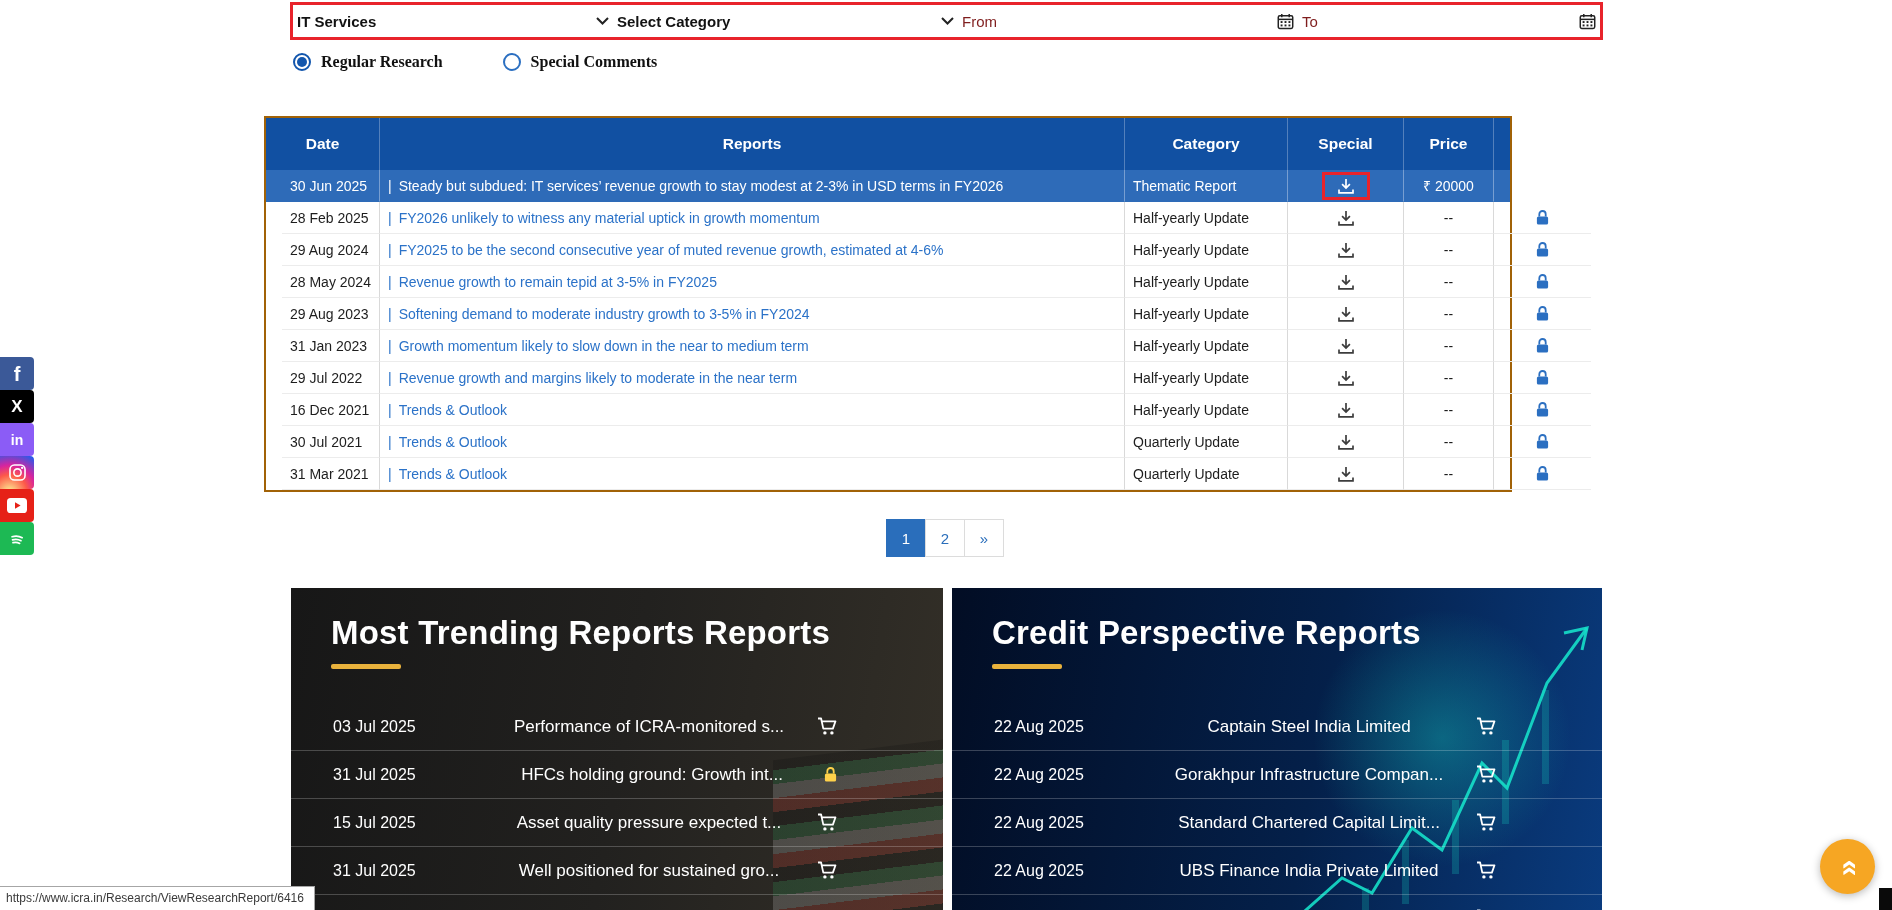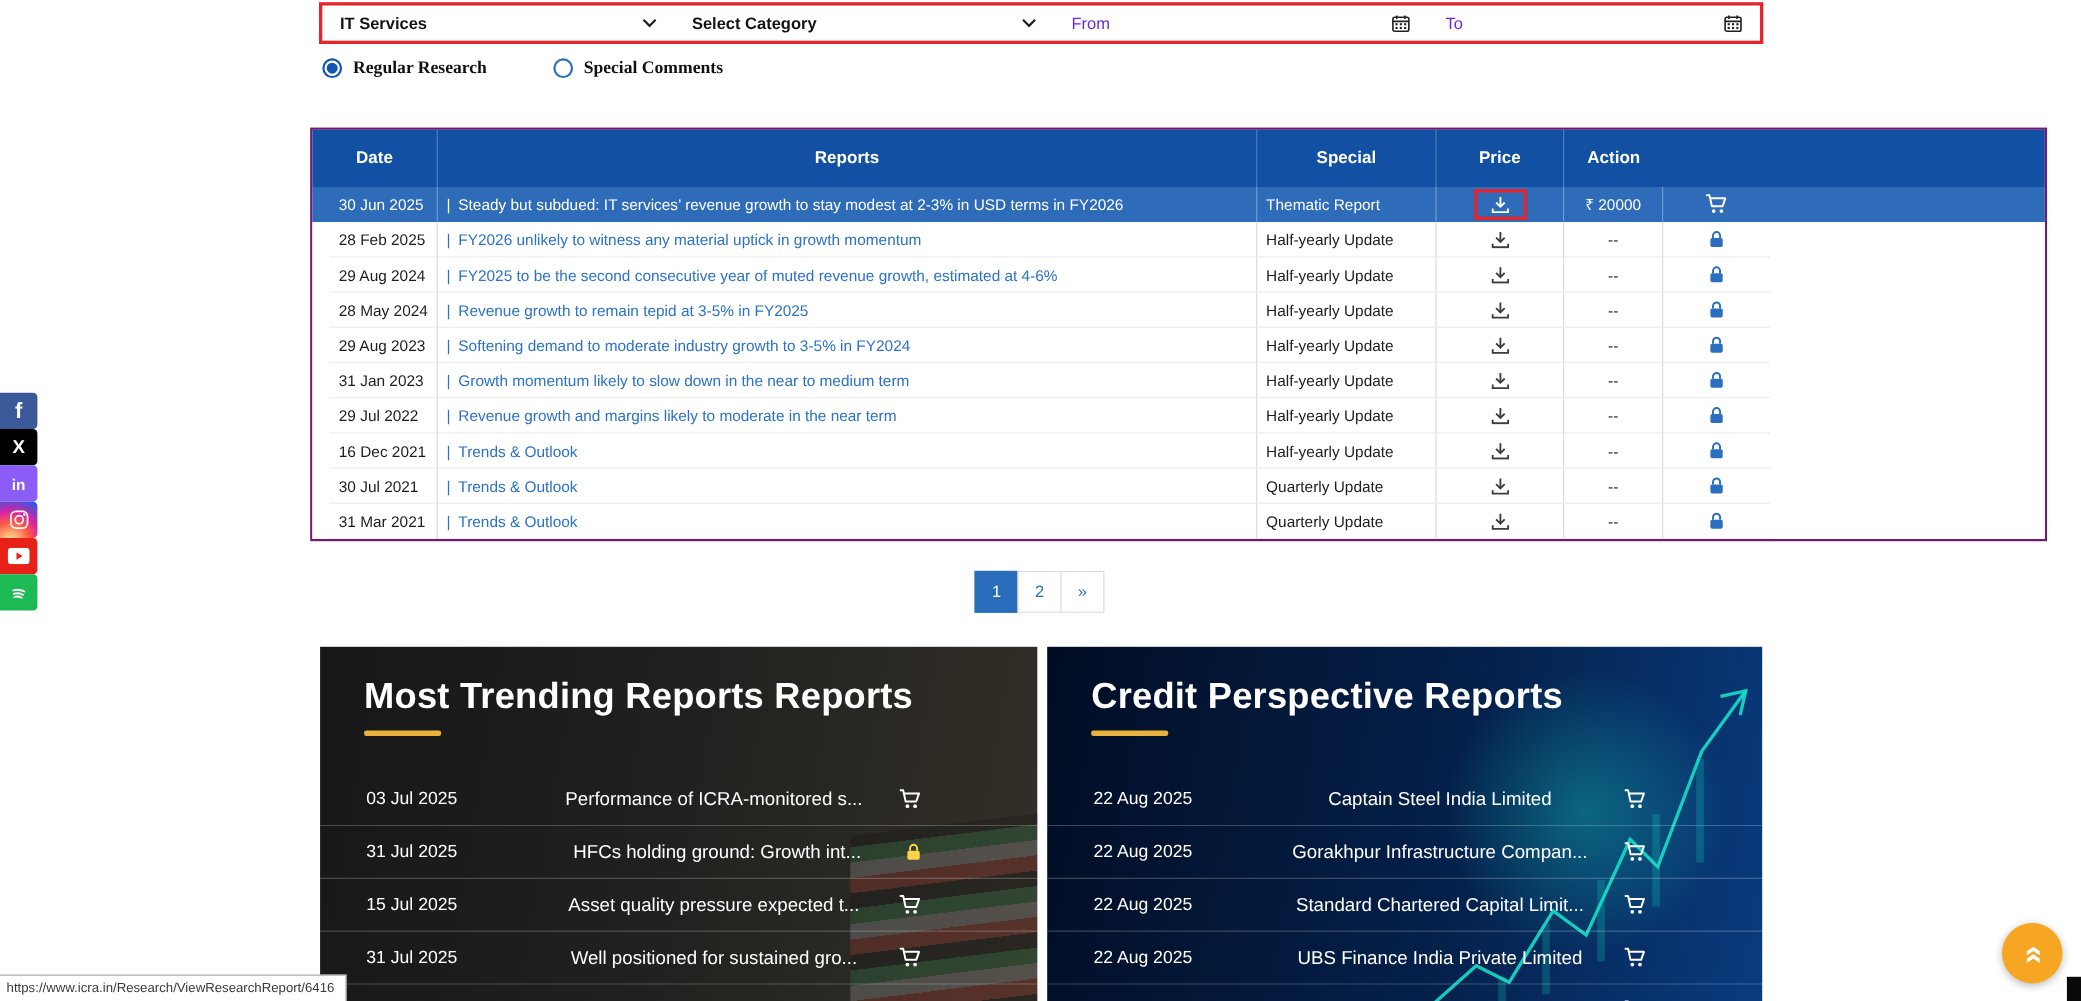--- a/index.html
+++ b/index.html
@@ -3,40 +3,40 @@
 <meta charset="utf-8">
 <style>
   * { margin:0; padding:0; box-sizing:border-box; }
   html,body { width:1892px; height:910px; }
   body { font-family:"Liberation Sans", sans-serif; background:#fff; }
   .page { position:relative; width:1892px; height:910px; overflow:hidden; background:#fff; }
 
   
   .filter-bar { position:absolute; left:290px; top:2px; width:1313px; height:38px;
     border:3px solid var(--accent-red); background:#fff; display:flex; align-items:stretch; }
-  .fseg { display:flex; align-items:center; justify-content:space-between; padding:0 16px; cursor:pointer; }
+  .fseg { display:flex; align-items:center; justify-content:space-between; padding:0 4px; cursor:pointer; }
   .seg-sector { width:320px; }
   .seg-category { width:345px; }
   .seg-from { width:340px; }
   .seg-to { flex:1; }
   .fsel { font-weight:bold; font-size:15px; color:#121212; }
-  .flabel { font-size:15px; color:#6d28d9; }
+  .flabel { font-size:15px; color:#7f1d1d; }
   .chev, .cal { flex:0 0 auto; }
 
   
   .radio-row { position:absolute; left:293px; top:53px; display:flex; gap:60px; align-items:center; }
   .radio-opt { display:flex; align-items:center; gap:10px; cursor:pointer;font-family:Liberation Serif, serif; }
   .radio { width:18px; height:18px; border-radius:50%; border:2px solid #2b6fc1; background:#fff; position:relative; }
   .radio.checked { border-color:#1256ad; }
   .radio.checked::after { content:""; position:absolute; inset:2px; border-radius:50%; background:#1256ad; }
   .radio-label { font-weight:bold; font-size:16px; color:#111; }
 
   
-  .report-table { position:absolute; left:282px; top:116px; width:1579px;
-    border:2px solid #701a75; background:#fff; }
+  .report-table { position:absolute; left:264px; top:116px; width:1248px;
+    border:2px solid #a16207; background:#fff; }
   .t-row { display:grid; grid-template-columns:114px 745px 163px 116px 90px 97px; }
   .t-head { background:var(--header-blue); height:52px; }
   .hcell { display:flex; align-items:center; justify-content:center; color:#fff;
     font-weight:bold; font-size:15.5px; border-right:1px solid rgba(255,255,255,.28); }
   .hcell:last-child { border-right:none; }
   .body-row { height:32px; background:#fff; }
   .body-row .cell { display:flex; align-items:center; font-size:14px; color:#1d1d1d;
     border-right:1px solid #d9d9d9; border-bottom:1px solid #ececec; padding:0 8px; overflow:hidden; white-space:nowrap; }
   .body-row .cell:last-child { border-right:none; }
   .col-date { padding-left:9px;margin-left:16px; }
@@ -159,20 +159,21 @@
     <span class="radio-opt">
       <span class="radio"></span>
       <span class="radio-label">Special Comments</span>
     </span>
   </div>
 
   <div class="report-table">
     <div class="t-row t-head">
       <div class="hcell">Date</div>
       <div class="hcell">Reports</div>
+      <div class="hcell">Category</div>
       <div class="hcell">Special</div>
       <div class="hcell">Price</div>
       <div class="hcell">Action</div>
     </div>
     <div>
         <div class="t-row body-row highlight">
           <div class="cell col-date">30 Jun 2025</div>
           <div class="cell col-report">
             <span class="pipe">|</span>
             <span class="report-link">Steady but subdued: IT services’ revenue growth to stay modest at 2-3% in USD terms in FY2026</span>

